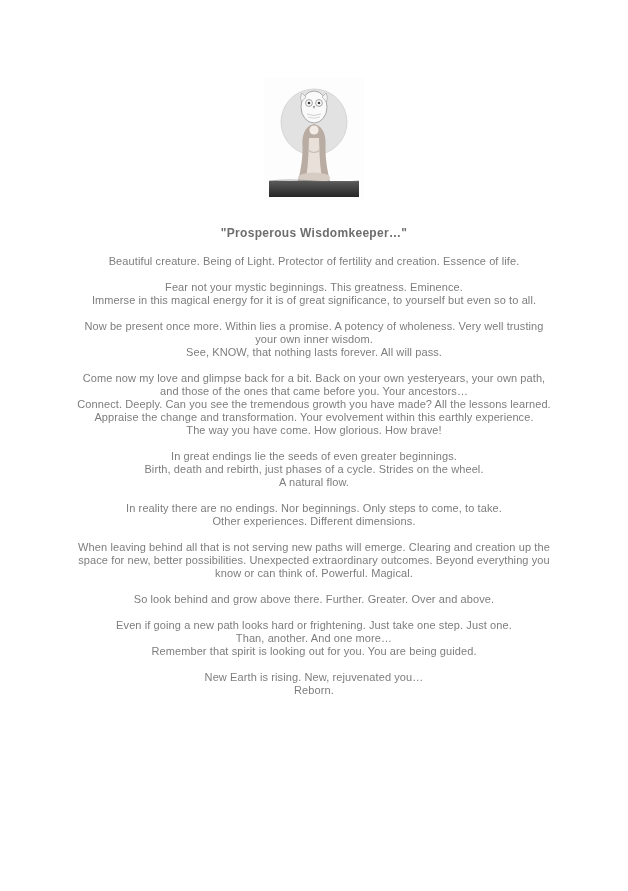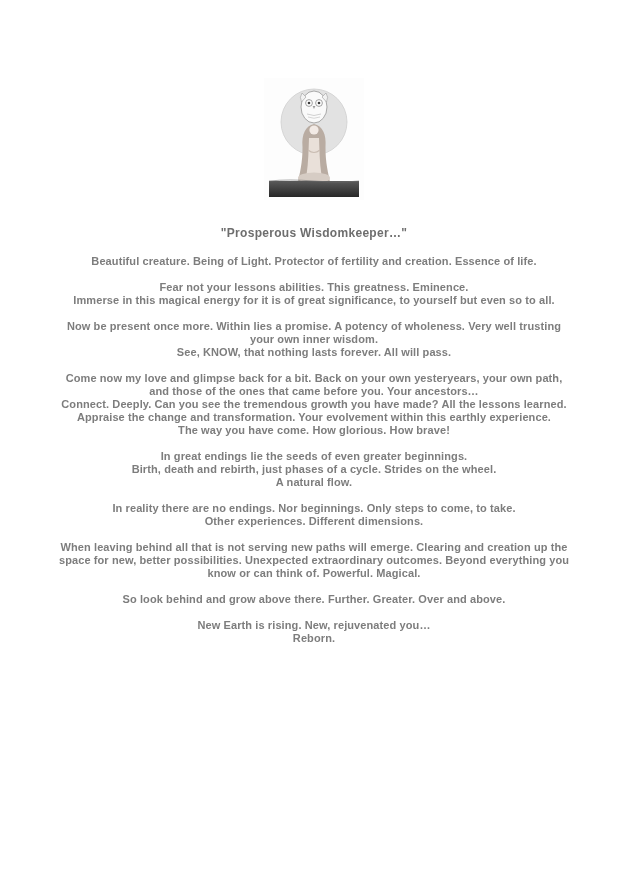--- a/index.html
+++ b/index.html
@@ -34,21 +34,21 @@
     font-size: 12px;
     font-weight: bold;
     color: #6e6e6e;
     letter-spacing: 0.3px;
     margin: 0 0 15px 0;
   }
   .para {
     text-align: center;
     font-size: 11px;
     line-height: 13px;
-    font-weight: 700;
+    font-weight: 400;
     color: #7d7d7d;
     white-space: pre-line;
     width: 560px;
     margin: 0 auto 13px auto;
     letter-spacing: 0.1px;
   }
   .closing {
   }
 </style>
 </head>
@@ -91,35 +91,38 @@
       </g>
 
       <rect x="5" y="103" width="90" height="16" fill="url(#groundGrad)"></rect>
       <path d="M5 103 q20 -2 45 0 q25 2 45 0" stroke="#6e6e6e" stroke-width="1" fill="none" opacity="0.6"></path>
     </svg>
   </figure>
 
   <h1 class="title">"Prosperous Wisdomkeeper…"</h1>
 
   <p class="para">Beautiful creature. Being of Light. Protector of fertility and creation. Essence of life.</p>
-  <p class="para">Fear not your lessons abilities. This greatness. Eminence.
+  <p class="para">Fear not your mystic beginnings. This greatness. Eminence.
 Immerse in this magical energy for it is of great significance, to yourself but even so to all.</p>
   <p class="para">Now be present once more. Within lies a promise. A potency of wholeness. Very well trusting
 your own inner wisdom.
 See, KNOW, that nothing lasts forever. All will pass.</p>
   <p class="para">Come now my love and glimpse back for a bit. Back on your own yesteryears, your own path,
 and those of the ones that came before you. Your ancestors…
 Connect. Deeply. Can you see the tremendous growth you have made? All the lessons learned.
 Appraise the change and transformation. Your evolvement within this earthly experience.
 The way you have come. How glorious. How brave!</p>
   <p class="para">In great endings lie the seeds of even greater beginnings.
 Birth, death and rebirth, just phases of a cycle. Strides on the wheel.
 A natural flow.</p>
   <p class="para">In reality there are no endings. Nor beginnings. Only steps to come, to take.
 Other experiences. Different dimensions.</p>
   <p class="para">When leaving behind all that is not serving new paths will emerge. Clearing and creation up the
 space for new, better possibilities. Unexpected extraordinary outcomes. Beyond everything you
 know or can think of. Powerful. Magical.</p>
   <p class="para">So look behind and grow above there. Further. Greater. Over and above.</p>
+  <p class="para">Even if going a new path looks hard or frightening. Just take one step. Just one.
+Than, another. And one more…
+Remember that spirit is looking out for you. You are being guided.</p>
   <p class="para closing">New Earth is rising. New, rejuvenated you…
 Reborn.</p>
 
 </div>
 
 </body></html>

